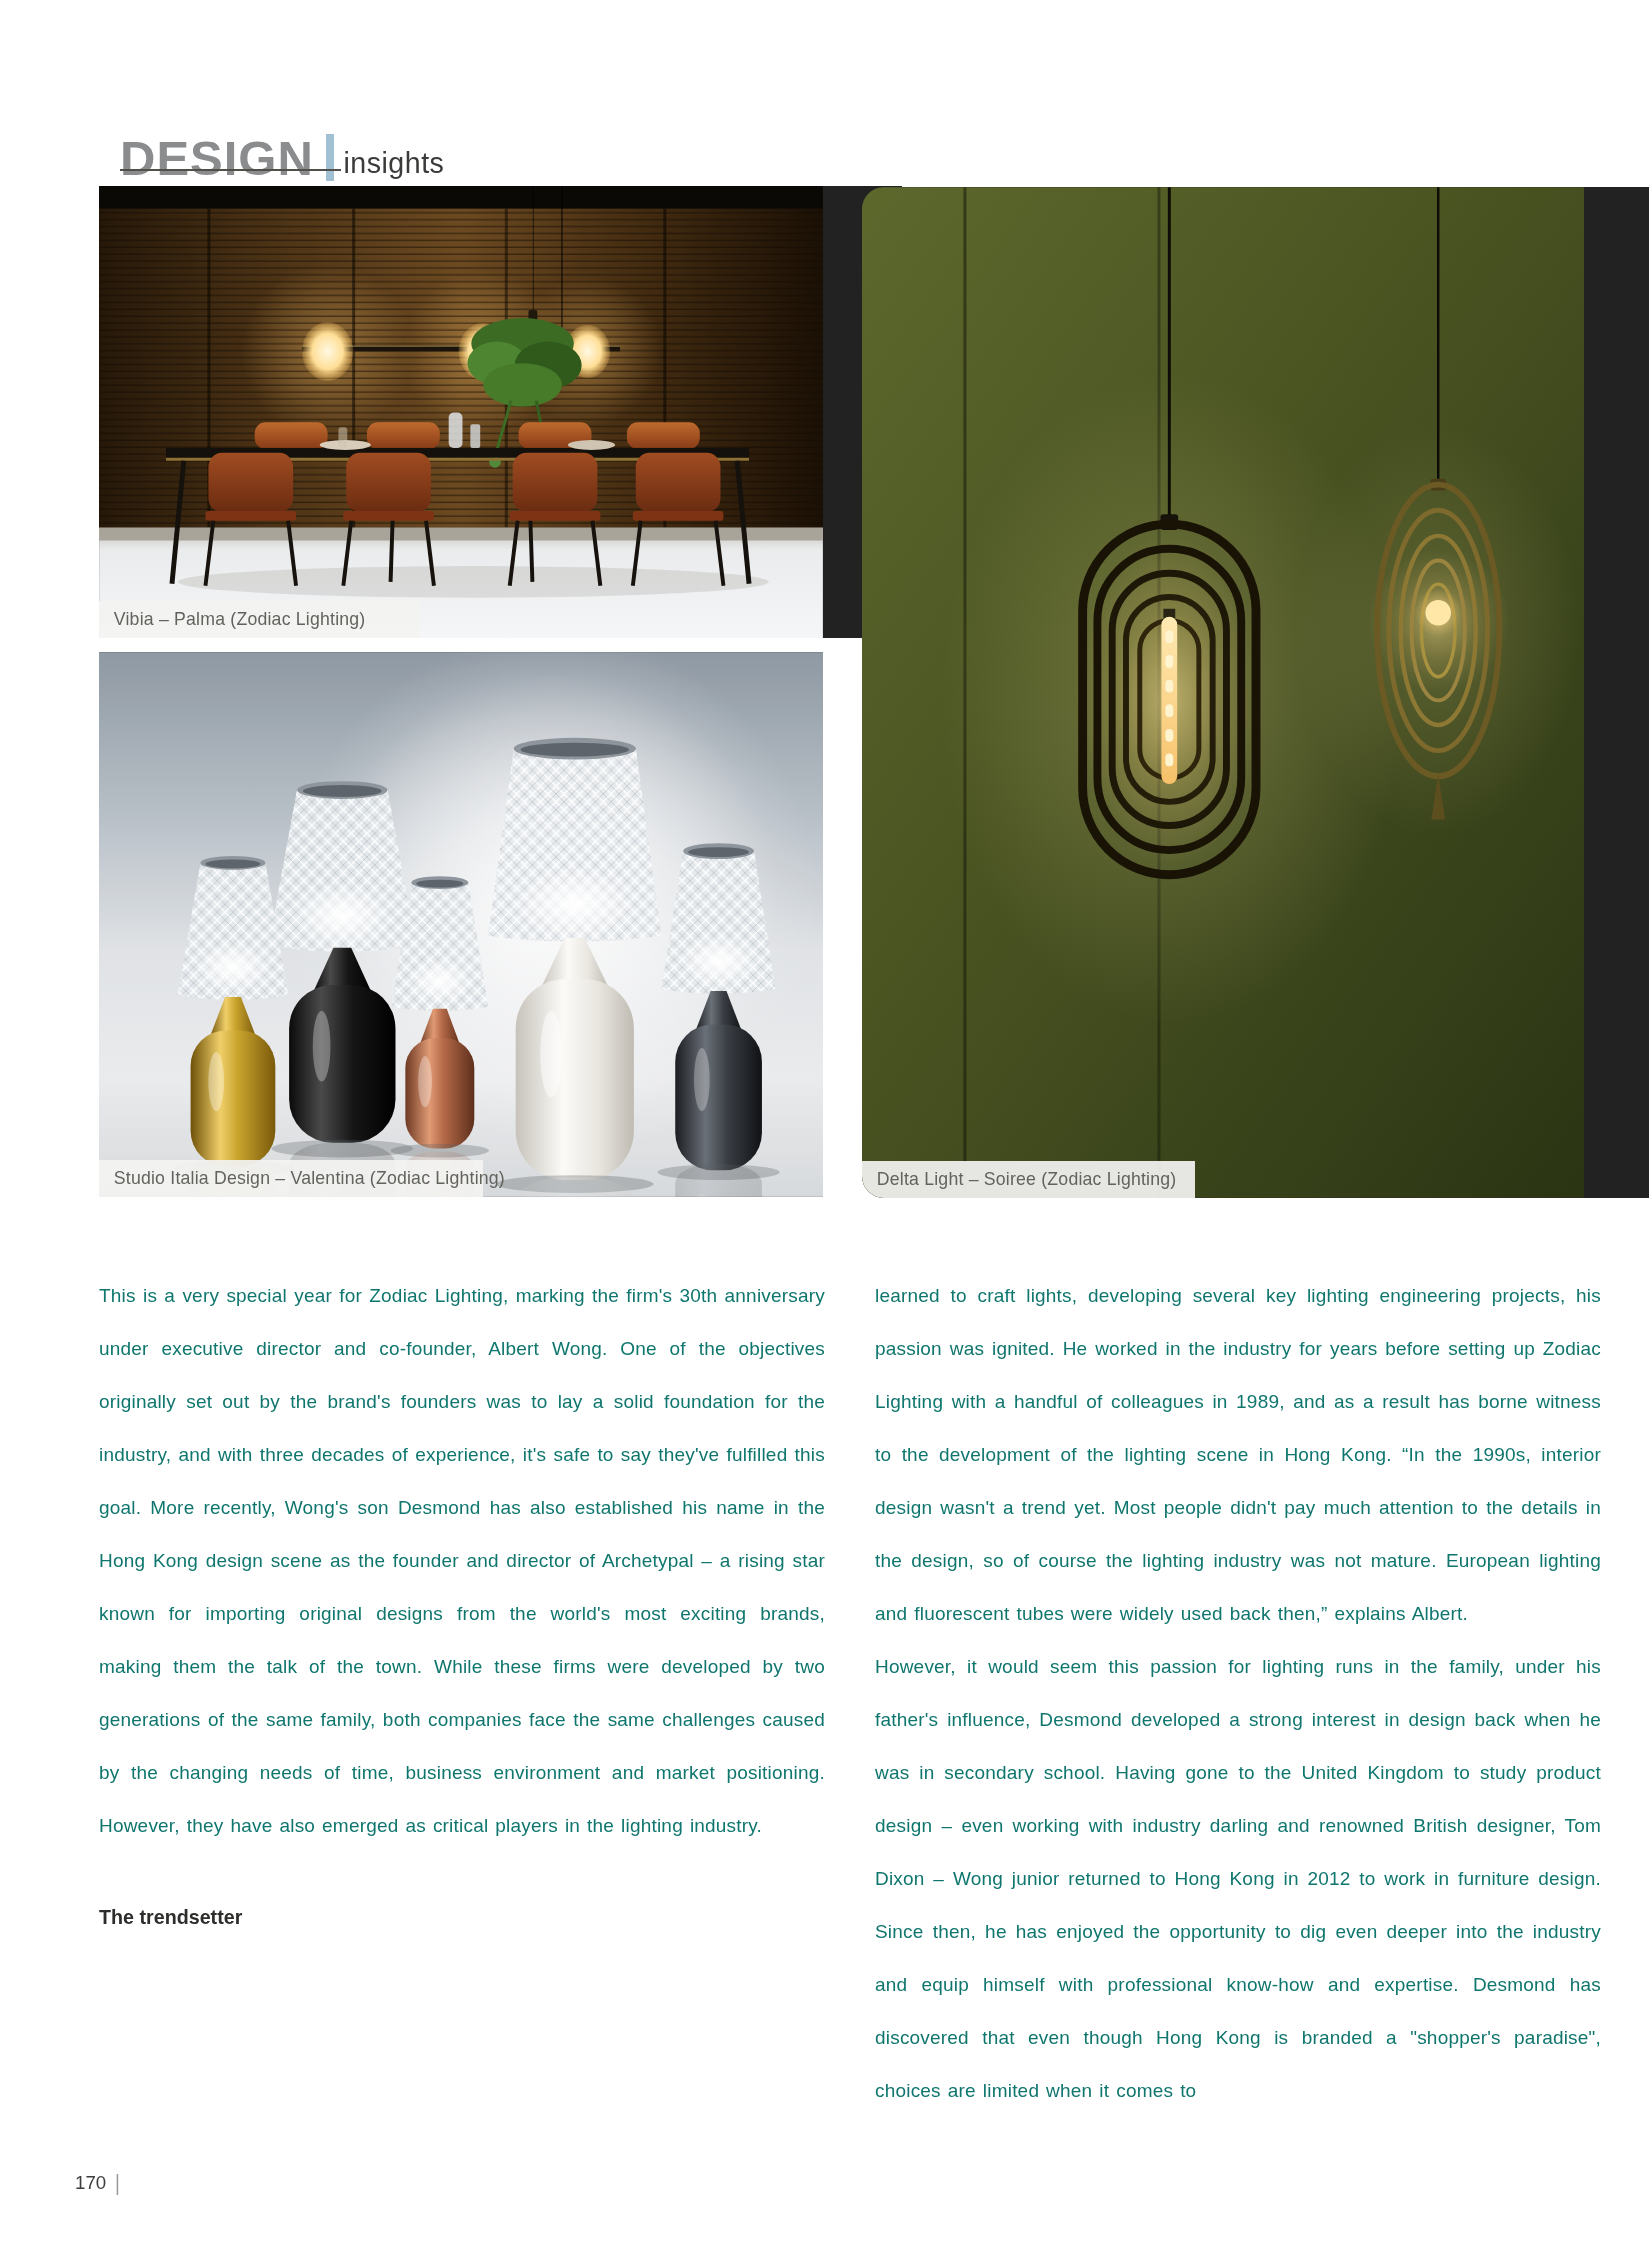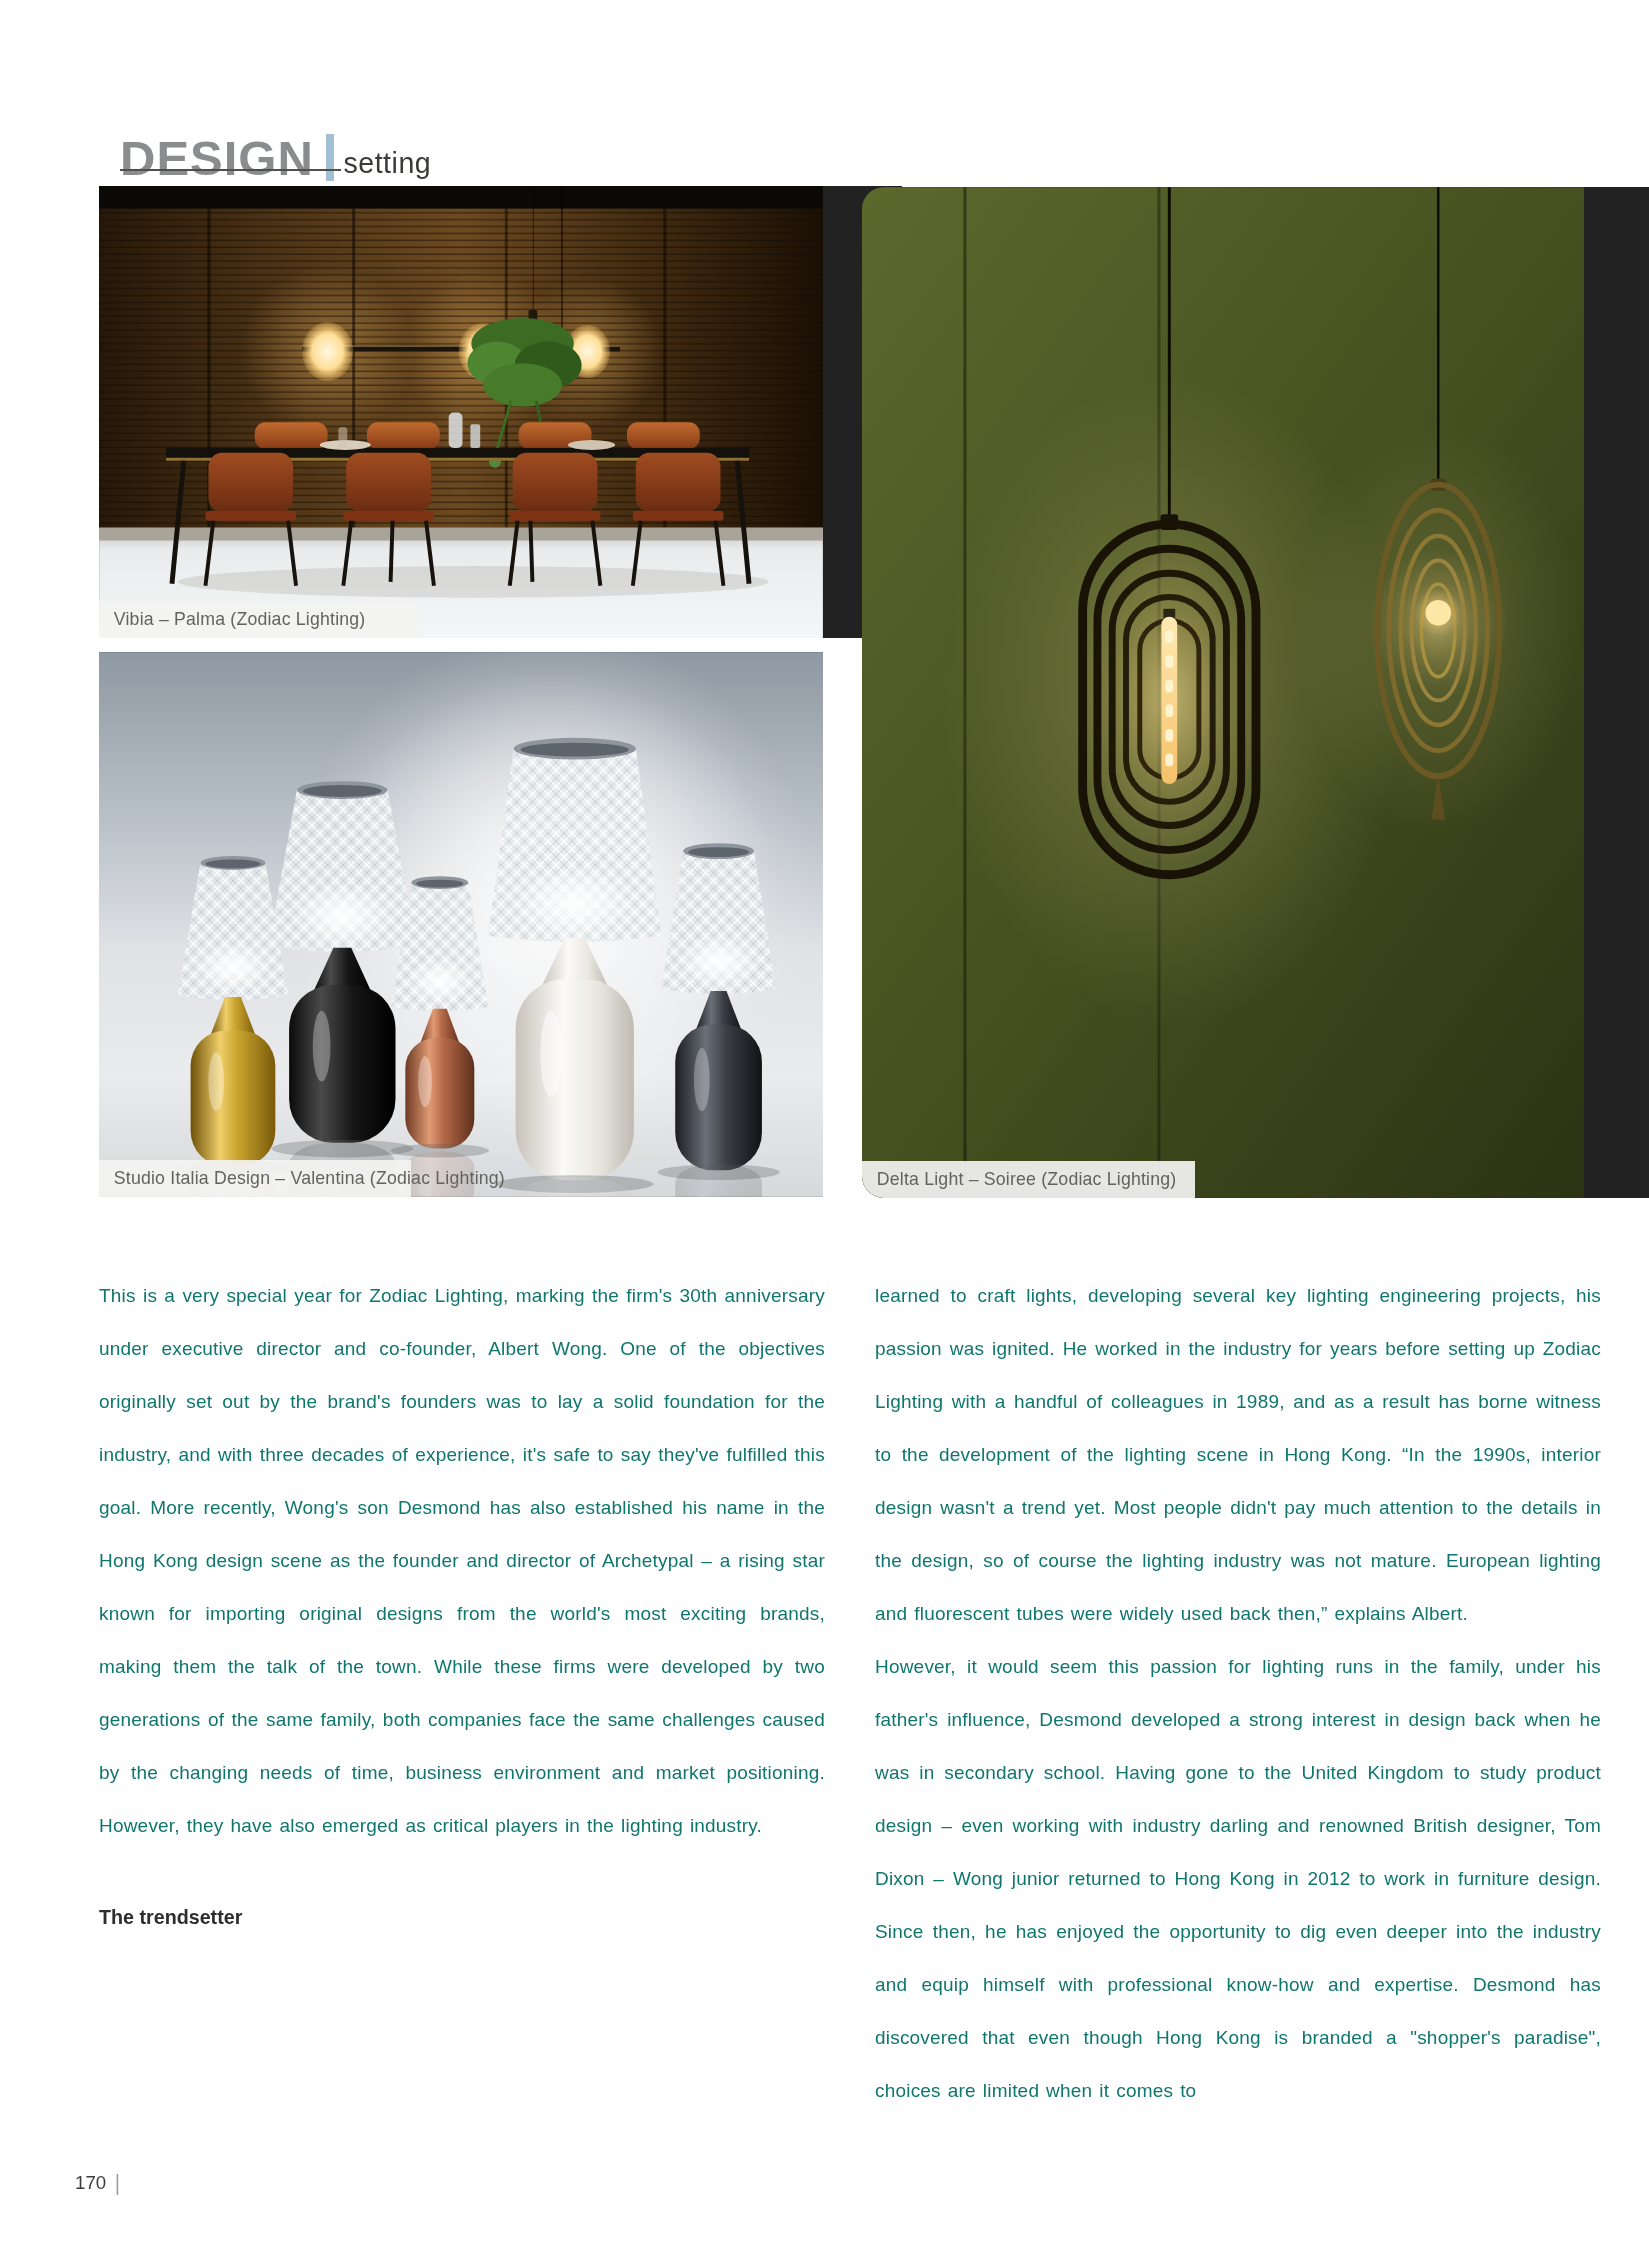--- a/index.html
+++ b/index.html
@@ -18,21 +18,21 @@
   .photo svg { display:block; }
   .photo-vibia   { left:99px; top:186px; width:803px; height:452px; }
   .photo-valentina { left:99px; top:652px; width:724px; height:545px; }
   .photo-soiree  { left:862px; top:187px; width:866px; height:1011px;border-radius:22px; }
   .caption {
     position:absolute; left:0; bottom:0; height:37px; box-sizing:border-box;
     background:rgba(243,243,241,0.93); color:#63635e; font-size:17.7px; letter-spacing:0.2px;
     display:flex; align-items:center; padding:0 14.8px; white-space:nowrap;
   }
   .caption-vibia { width:320px; }
-  .caption-valentina { width:312px; }
+  .caption-valentina { width:384px; }
   .caption-soiree { width:333px; }
   
   .col { position:absolute; top:1269px; width:726px; }
   .col-left  { left:99px; }
   .col-right { left:875px; }
   .body-para {
     margin:0; font-size:19px; line-height:53px; color:#0f766e;
     text-align:justify; letter-spacing:0.2px; word-spacing:1.5px;
   }
   .subhead { margin:39px 0 0 0; font-size:19.7px; line-height:53px; color:#2d2d2b; font-weight:bold; }
@@ -41,21 +41,21 @@
   .folio-sep { color:#9a9a96; margin-left:8.9px; font-weight:400; transform:scaleY(1.2); }
 </style>
 </head>
 <body>
 
 <div class="page">
 
   <header class="masthead">
     <span class="brand">DESIGN</span>
     <span class="brand-bar"></span>
-    <span class="section">setting</span>
+    <span class="section">insights</span>
   </header>
   <div class="masthead-rule"></div>
 
   <figure class="photo photo-vibia">
     <svg width="724" height="452" viewBox="0 0 735 459" xmlns="http://www.w3.org/2000/svg">
       <defs>
         <linearGradient id="wallG" x1="0" y1="0" x2="1" y2="0">
           <stop offset="0" stop-color="#261809"></stop>
             <stop offset="0.25" stop-color="#4e3416"></stop>
           <stop offset="0.5" stop-color="#6c4a21"></stop>

